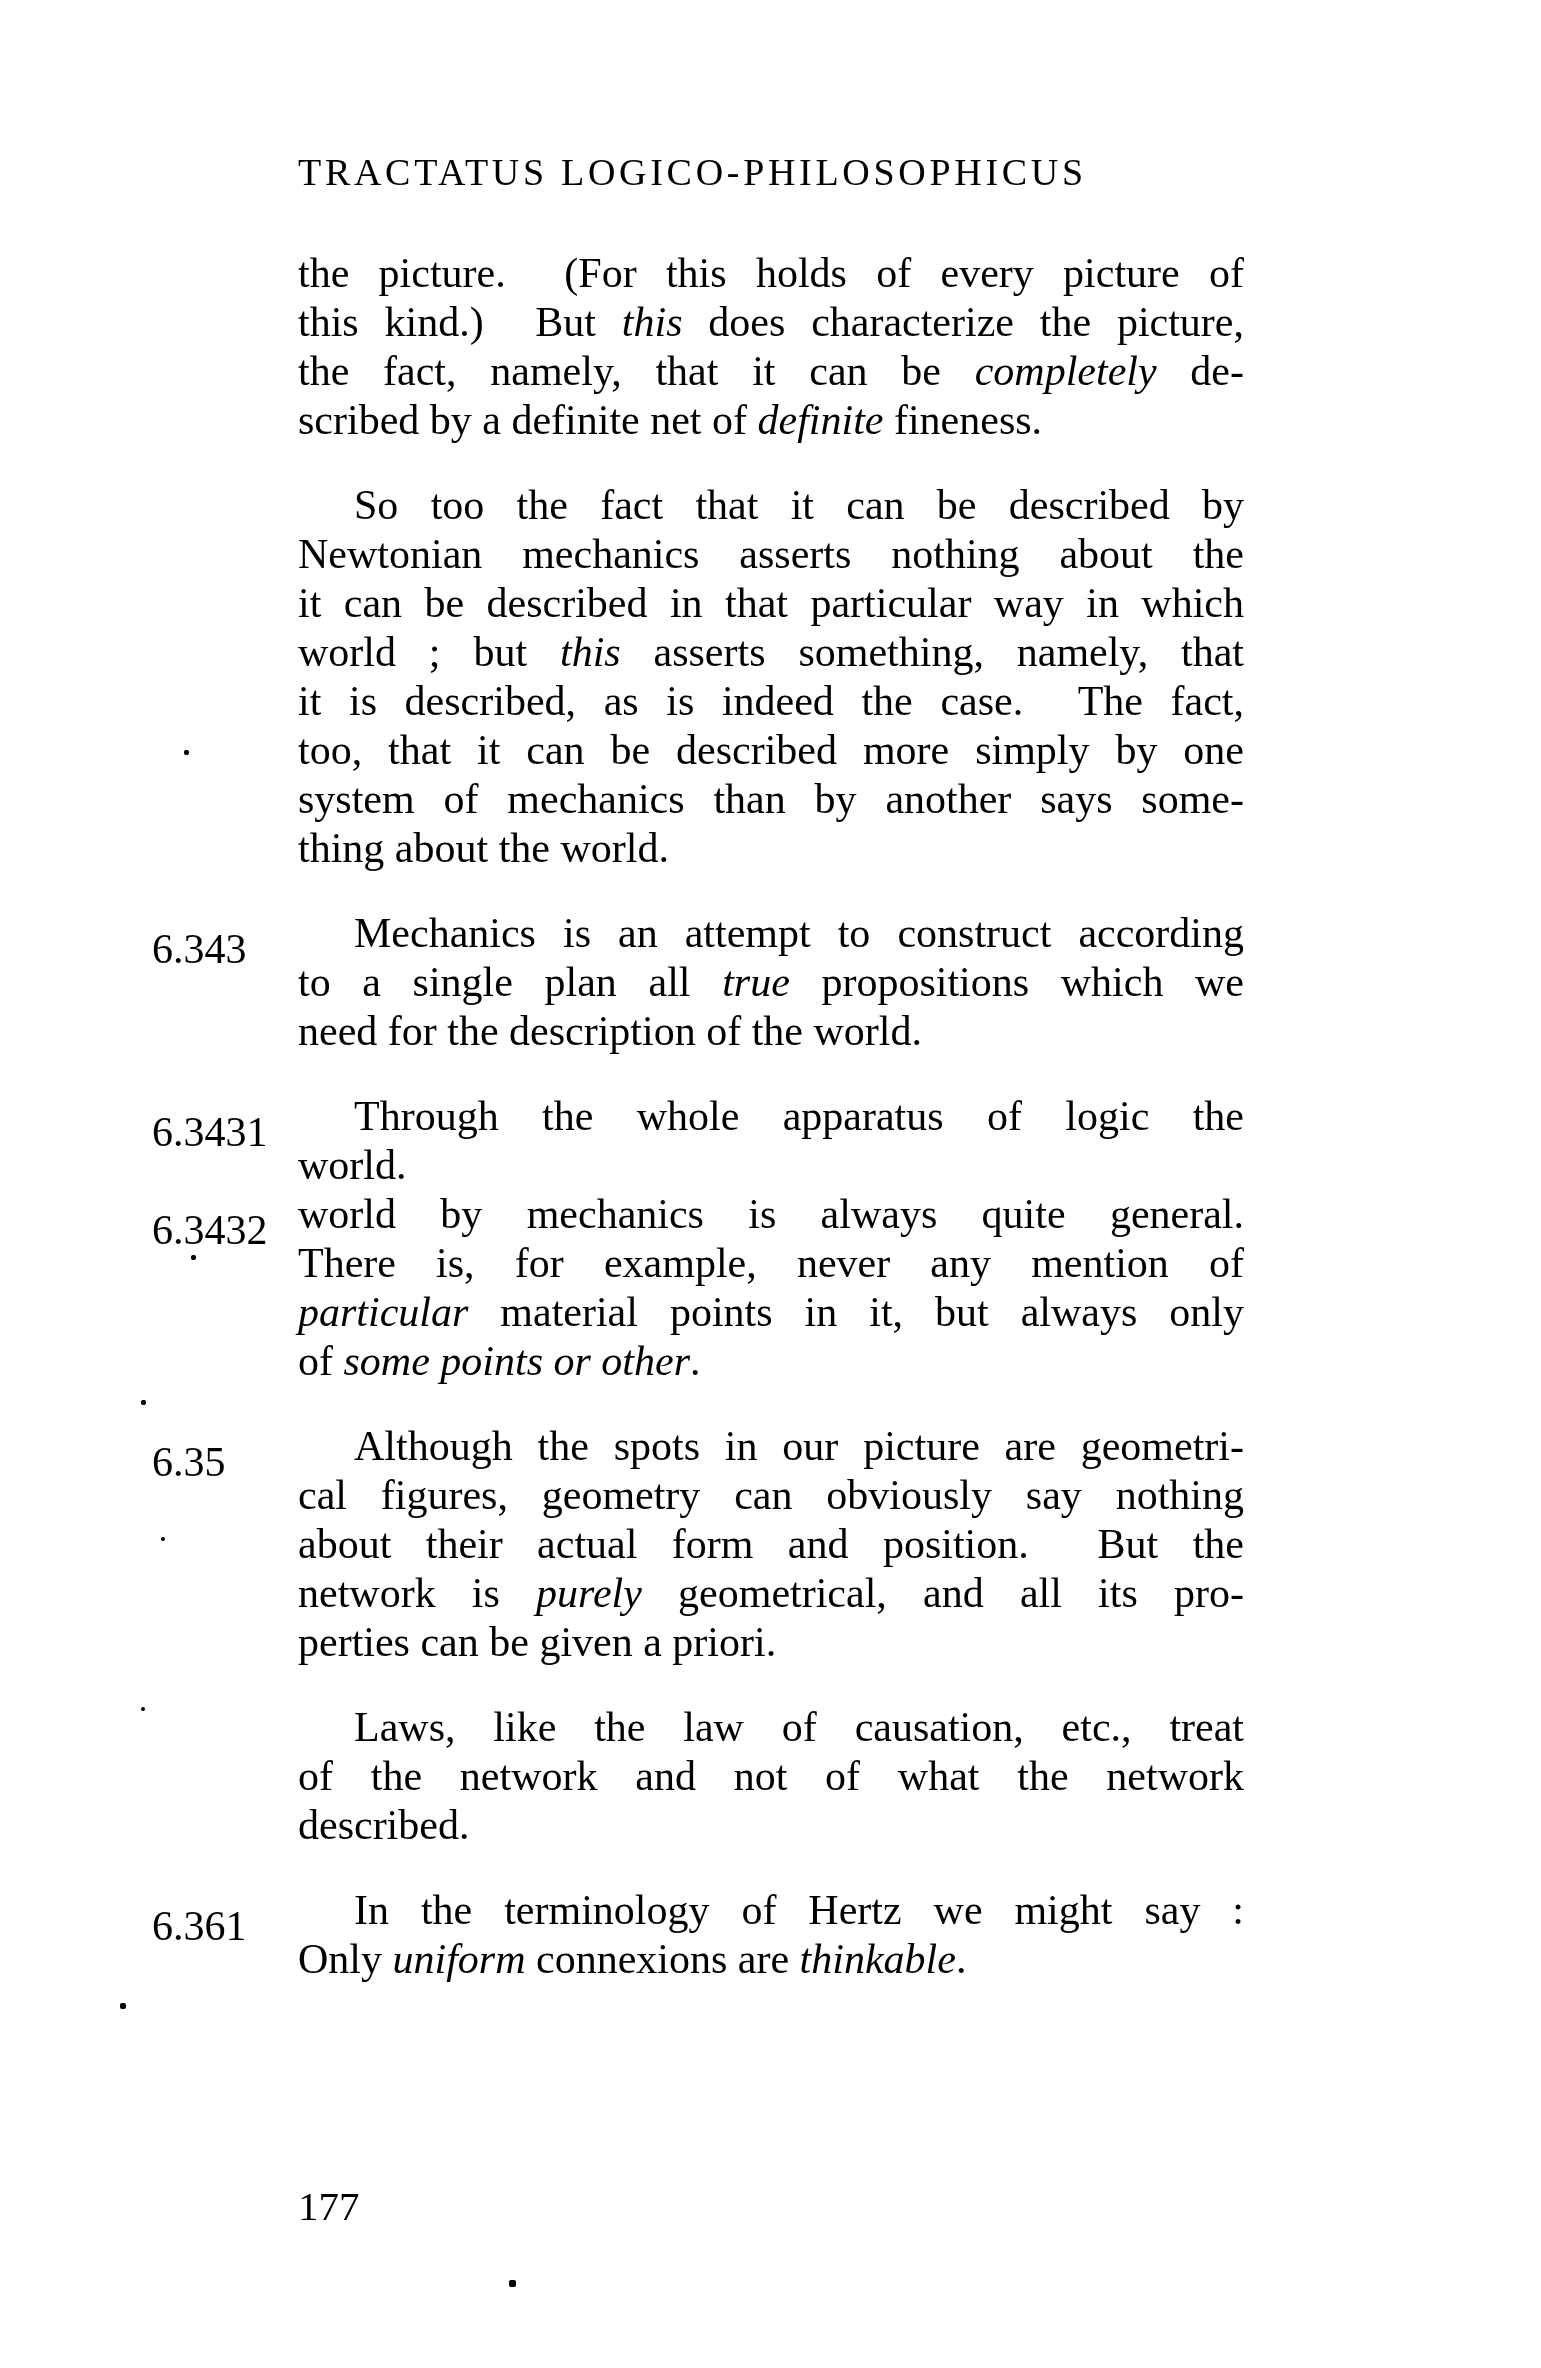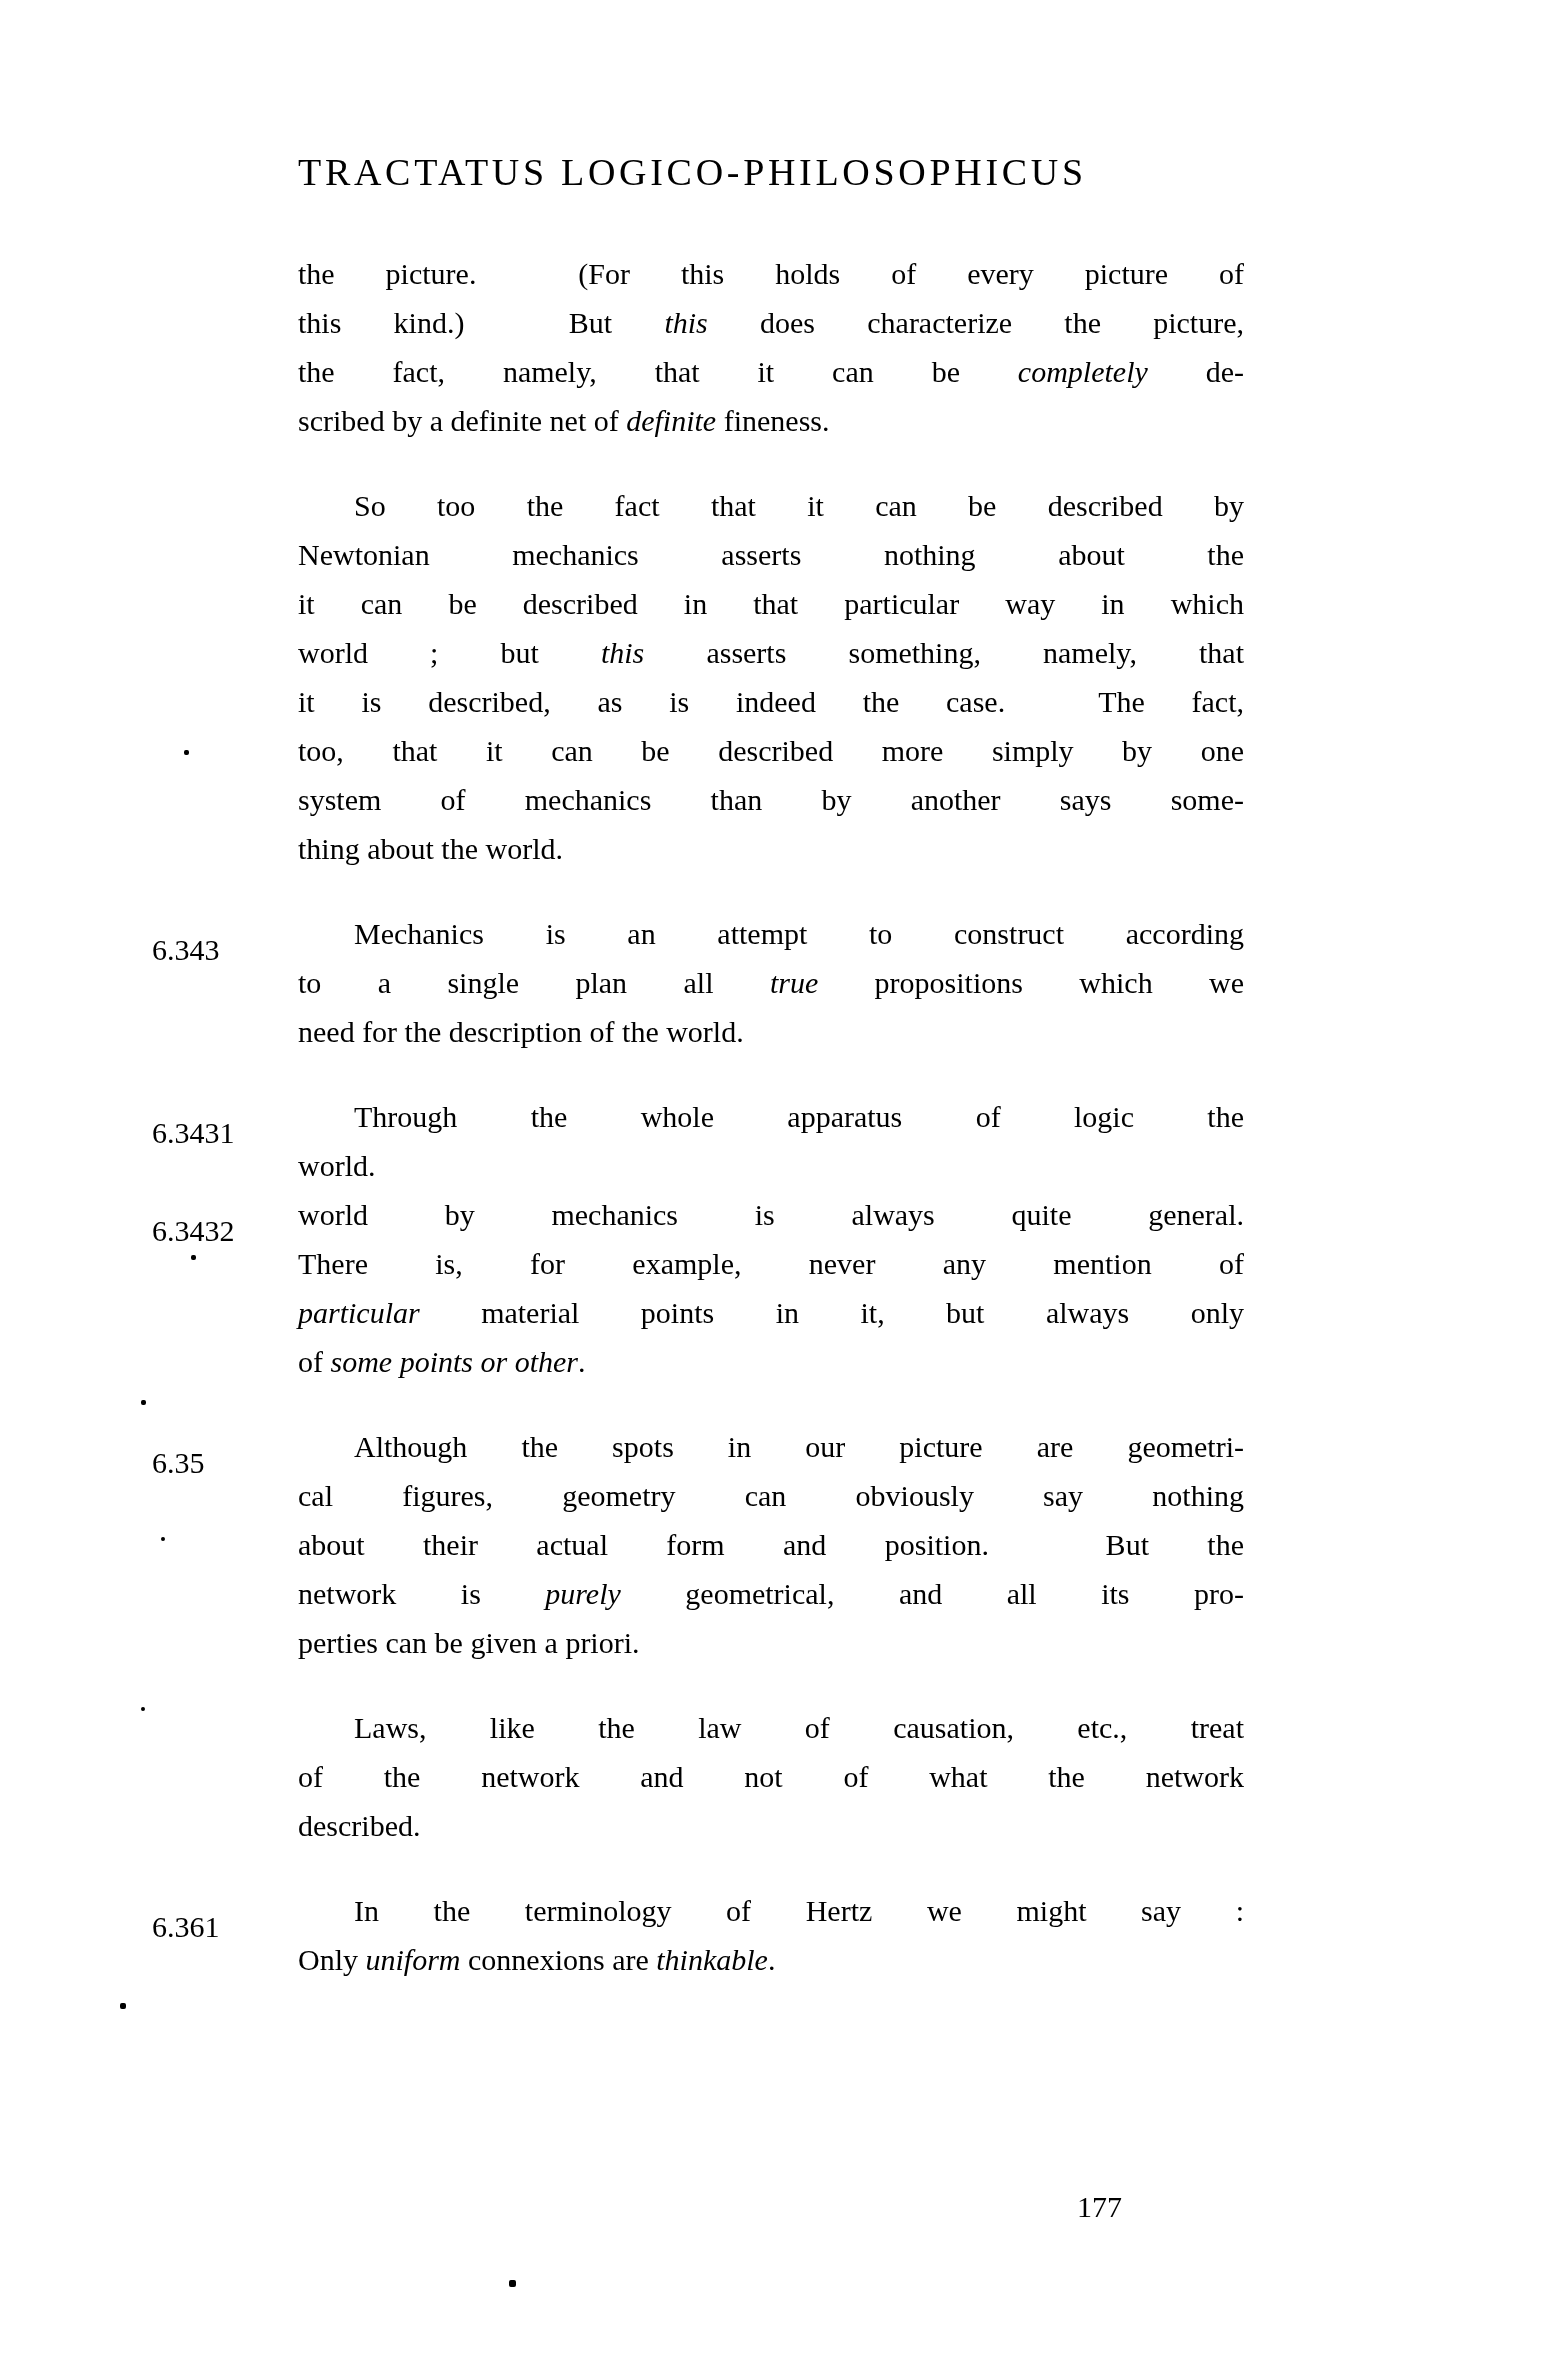--- a/index.html
+++ b/index.html
@@ -20,21 +20,21 @@
     font-size: 38px;
     line-height: 49px;
     letter-spacing: 3.7px;
     white-space: nowrap;
   }
   .text-block {
     position: absolute;
     left: 298px;
     top: 249px;
     width: 946px;
-    font-size: 30px;
+    font-size: 42px;
     line-height: 49px;
   }
   .section { position: relative; }
   .secnum {
     position: absolute;
     left: -146px;
     top: 16px;
     width: 141px;
     white-space: nowrap;
   }
@@ -48,22 +48,22 @@
   }
   .line.first-indent {
     text-indent: 56px;
     margin-top: 36px;
   }
   .folio {
     position: absolute;
     left: 298px;
     top: 2182px;
     width: 824px;
-    text-align: right;
-    font-size: 30px;
+    text-align: left;
+    font-size: 41px;
     line-height: 49px;
   }
   .specks-layer {
     position: absolute;
     left: 0; top: 0;
     width: 100%; height: 100%;
     pointer-events: none;
   }
   .speck {
     position: absolute;

